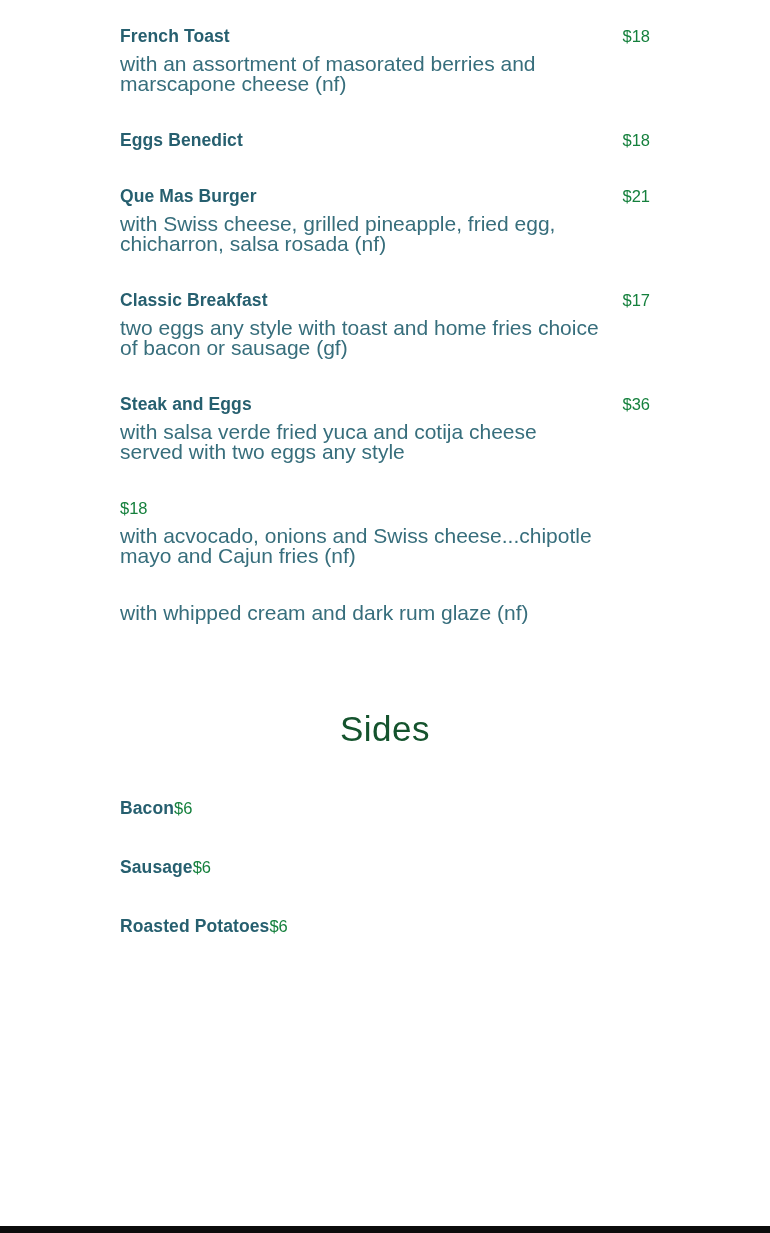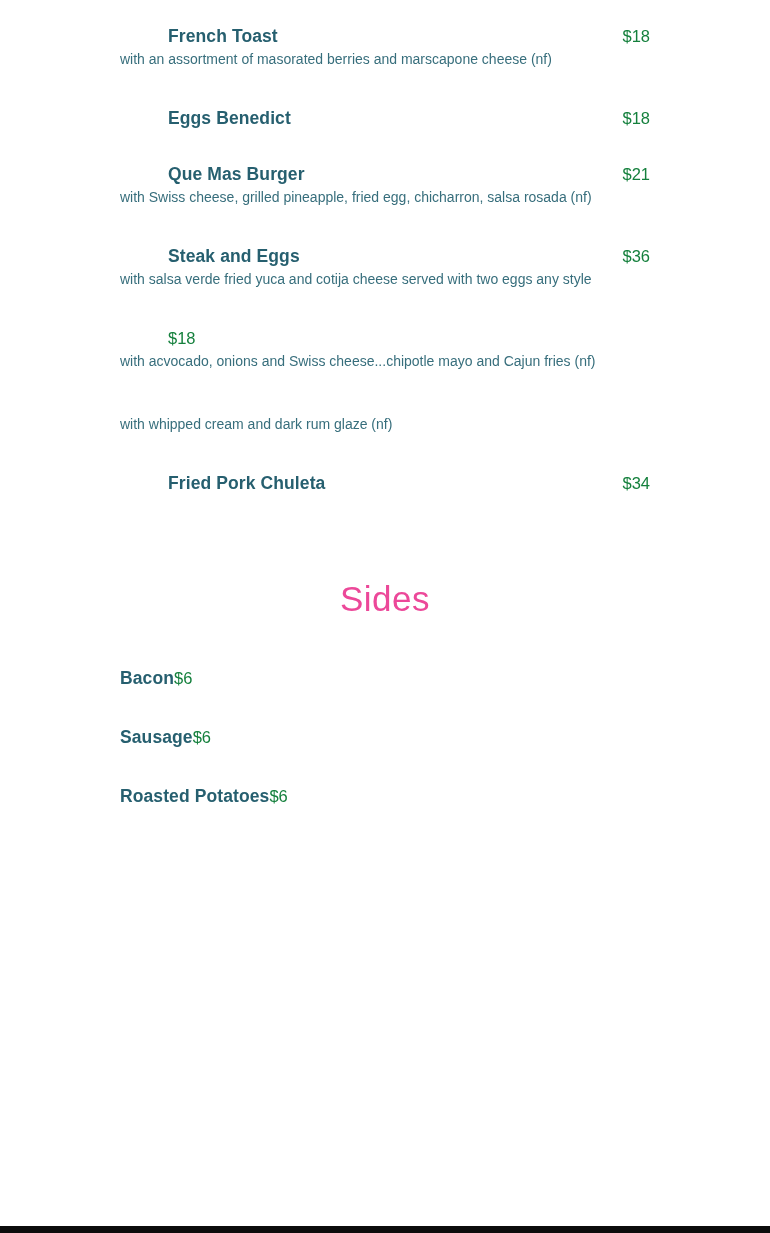--- a/index.html
+++ b/index.html
@@ -19,48 +19,48 @@
     margin: 0 auto;
     padding-top: 27px;
   }
   .menu-item {
     margin-bottom: 37px;
   }
   .item-row {
     display: flex;
     justify-content: space-between;
     align-items: baseline;
-    margin-left: 48px;
   }
   .item-name {
     font-weight: bold;
     font-size: 17.5px;
     line-height: 19px;
     color: #265f6f;
     letter-spacing: 0.1px;
   }
   .item-price {
     font-size: 16.5px;
     line-height: 19px;
     color: #15803d;
     white-space: nowrap;
   }
   .item-desc {
-    font-size: 14px;
-    line-height: 26px;
+    font-size: 21px;
+    line-height: 20px;
     color: #376e7c;
     max-width: 485px;
+    margin-top: 8px;
   }
   .sides-heading {
     text-align: center;
     font-size: 35px;
     line-height: 44px;
     font-weight: 400;
     letter-spacing: 0.5px;
-    color: #ec4899;
+    color: #14532d;
     margin: 84px 0 48px 0;
   }
   .side-item {
     display: flex;
     justify-content: flex-start;
     align-items: baseline;
     margin-bottom: 40px;
   }
   .footer-bar {
     position: absolute;
@@ -92,20 +92,27 @@
   </div>
 
   <div class="menu-item">
     <div class="item-row">
       <span class="item-name">Que Mas Burger</span>
       <span class="item-price">$21</span>
     </div>
     <div class="item-desc">with Swiss cheese, grilled pineapple, fried egg, chicharron, salsa rosada (nf)</div>
   </div>
 
+  <div class="menu-item">
+    <div class="item-row">
+      <span class="item-name">Classic Breakfast</span>
+      <span class="item-price">$17</span>
+    </div>
+    <div class="item-desc">two eggs any style with toast and home fries choice of bacon or sausage (gf)</div>
+  </div>
 
   <div class="menu-item">
     <div class="item-row">
       <span class="item-name">Steak and Eggs</span>
       <span class="item-price">$36</span>
     </div>
     <div class="item-desc">with salsa verde fried yuca and cotija cheese served with two eggs any style</div>
   </div>
 
   <div class="menu-item">
@@ -113,24 +120,20 @@
       <span class="item-price">$18</span>
     </div>
     <div class="item-desc">with acvocado, onions and Swiss cheese...chipotle mayo and Cajun fries (nf)</div>
   </div>
 
   <div class="menu-item">
     <div class="item-desc">with whipped cream and dark rum glaze (nf)</div>
   </div>
 
   <div class="menu-item">
-    <div class="item-row">
-      <span class="item-name">Fried Pork Chuleta</span>
-      <span class="item-price">$34</span>
-    </div>
   </div>
 </div>
   <h2 class="sides-heading">Sides</h2>
   <div>
   <div class="side-item">
     <span class="item-name">Bacon</span>
     <span class="item-price">$6</span>
   </div>
 
   <div class="side-item">

